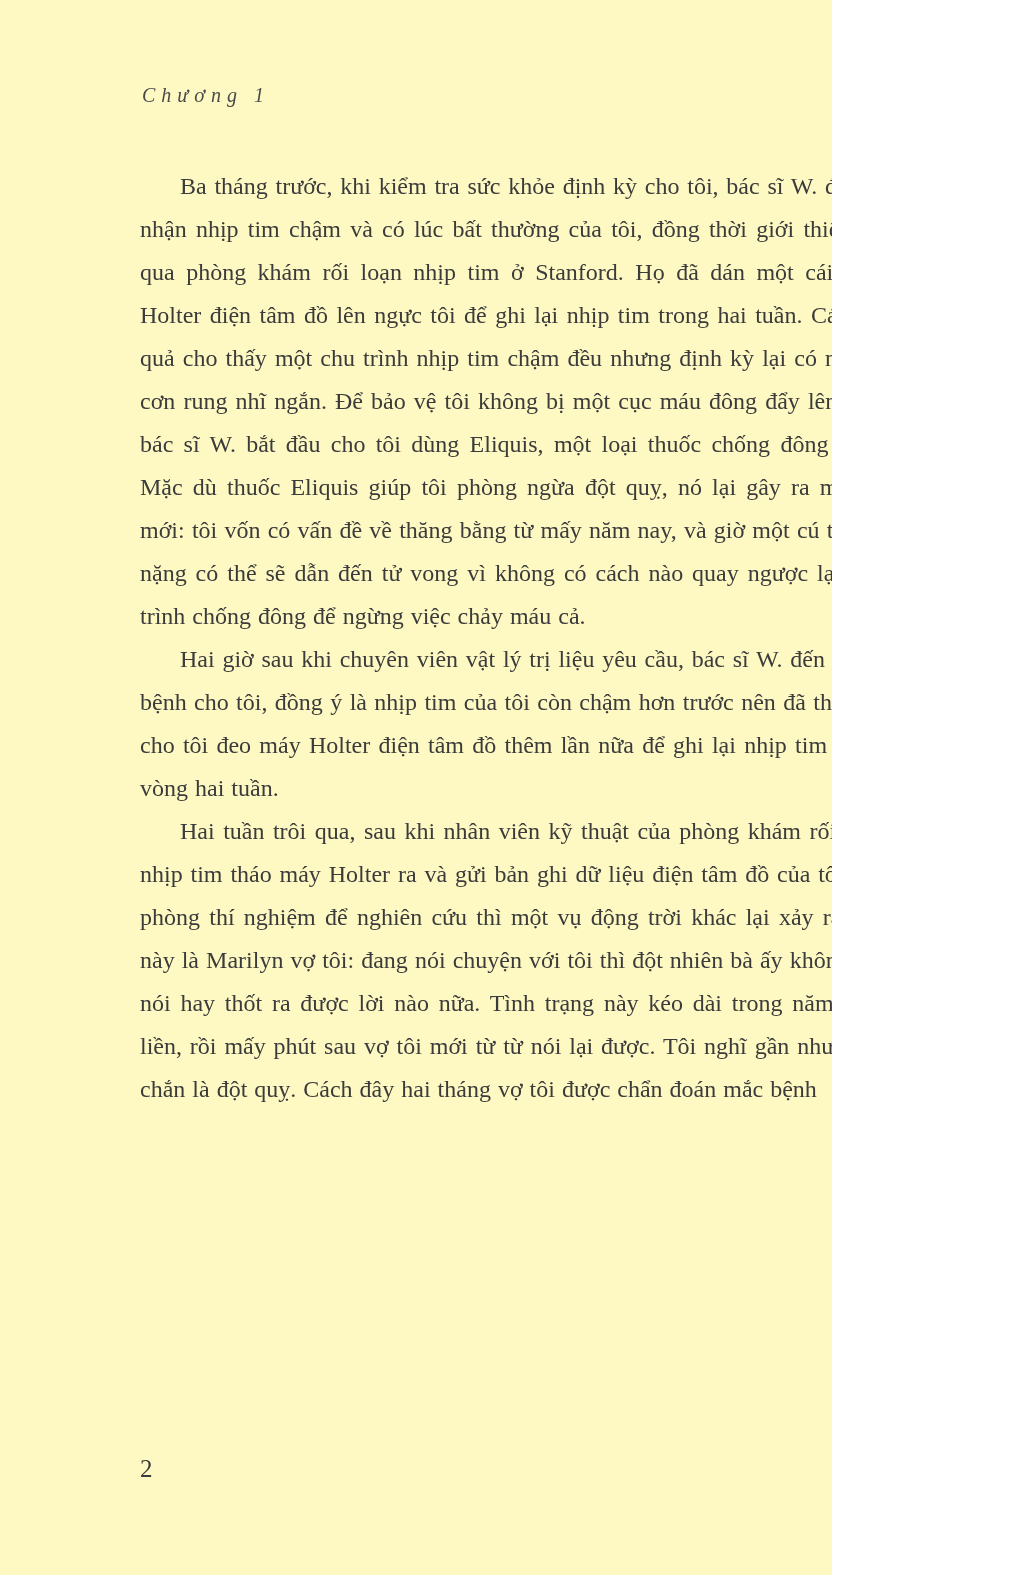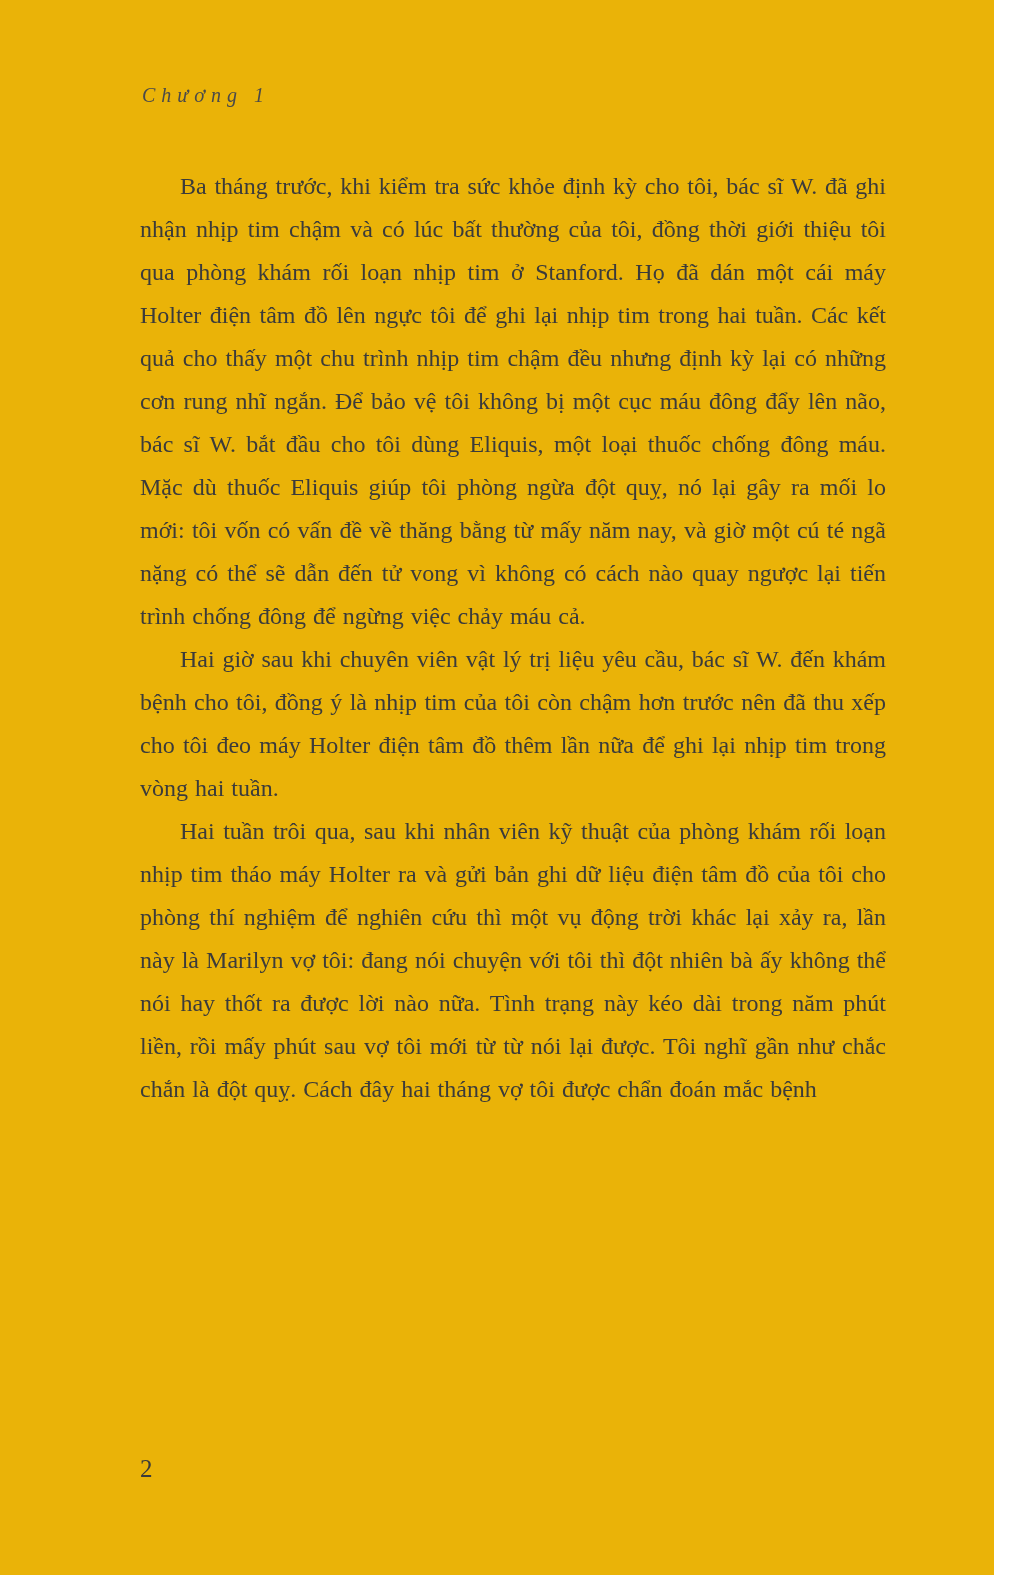--- a/index.html
+++ b/index.html
@@ -2,23 +2,23 @@
 <html lang="vi"><head>
 <meta charset="utf-8">
 <style>
   html, body {
     margin: 0;
     padding: 0;
     background: #ffffff;
   }
   .page {
     position: relative;
-    width: 994px;
+    width: 832px;
     height: 1575px;
-    background: #eab308;
+    background: #fef9c3;
     overflow: hidden;
     font-family: "Liberation Serif", "DejaVu Serif", serif;
     color: #3b3b3b;
   }
   .content {
     position: absolute;
     left: 140px;
     top: 84px;
     width: 746px;
   }

